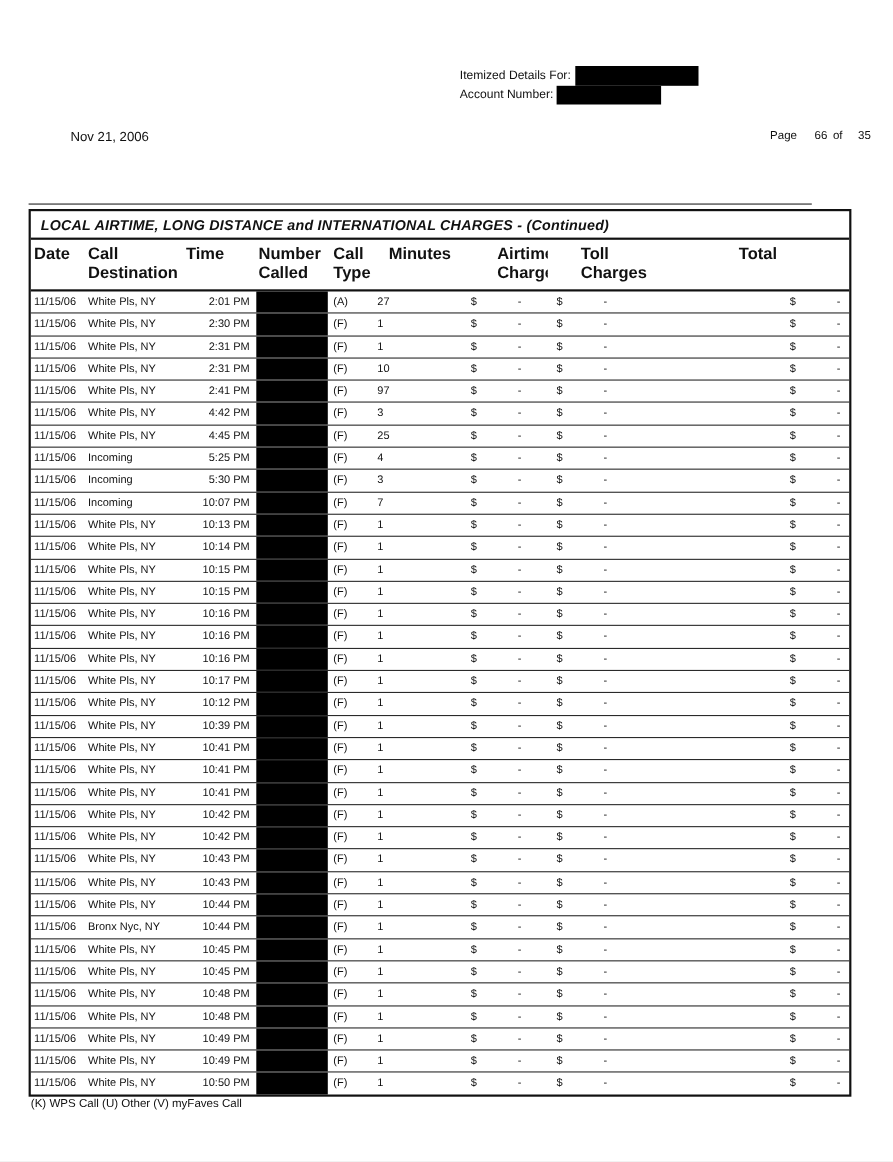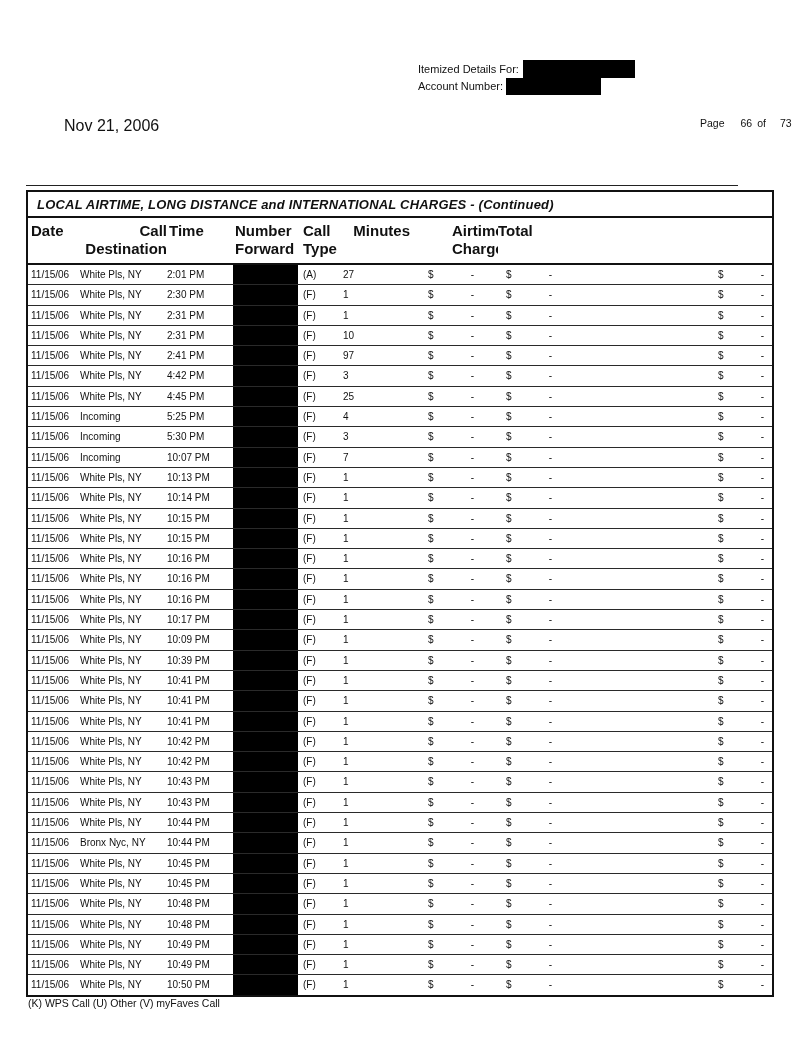--- a/index.html
+++ b/index.html
@@ -11,21 +11,21 @@
     color:#111;
     margin:0 auto;
     overflow:hidden;
   }
   
   .hdr-right{position:absolute;left:418px;top:61px;font-size:11px;line-height:17px;}
   .redact{position:absolute;background:#000;}
   .redact-1{left:523px;top:60px;width:112px;height:18px;}
   .redact-2{left:506px;top:78px;width:95px;height:17px;}
   .cs-line{position:absolute;left:64px;top:96px;font-size:12px;font-weight:bold;display:flex;gap:36px;}
-  .bill-date{position:absolute;left:64px;top:117px;font-size:16px;}
+  .bill-date{position:absolute;left:64px;top:117px;font-size:12px;}
   .page-ind{position:absolute;left:700px;top:117px;font-size:10.5px;white-space:nowrap;}
   .page-ind span{display:inline-block;}
   .page-ind .pg-cur{margin-left:16px;}
   .page-ind .pg-of{margin-left:5px;}
   .page-ind .pg-tot{margin-left:14px;}
   
   .table-topline{position:absolute;left:26px;top:185px;width:712px;border-top:1.5px solid #222;}
   .calls-table{
     position:absolute;left:26px;top:190px;width:748px;
     border:2px solid #111;background:#fff;box-sizing:border-box;
@@ -34,34 +34,34 @@
     padding:5px 9px 4px;font-size:13px;font-weight:bold;font-style:italic;
     border-bottom:2px solid #111;letter-spacing:.2px;white-space:nowrap;
   }
   .grid{display:grid;grid-template-columns:49px 90px 66px 65px 45px 71px 84px 134px 1fr;}
   .thead{
     font-size:15px;font-weight:bold;line-height:1.2;
     border-bottom:2px solid #111;padding:4px 0 5px;min-height:28px;
   }
   .thead .h{overflow:hidden;}
   .h-date{padding-left:3px;}
-  .h-dest{padding-left:3px;text-align:right;}
+  .h-dest{padding-left:3px;}
   .h-time{padding-left:2px;}
   .h-num{padding-left:2px;}
   .h-type{padding-left:5px;}
   .h-min{text-align:right;padding-right:4px;}
   .h-air .w{display:inline-block;width:46px;margin-left:38px;}
   .h-toll .w{display:inline-block;width:50px;margin-left:30px;}
-  .h-tot{text-align:left;padding-right:26px;}
+  .h-tot{text-align:center;padding-right:26px;}
   .tbody .row{height:19.3px;line-height:19.3px;font-size:10px;}
   .tbody .row:not(:first-child){border-top:1px solid #2a2a2a;}
   .c{overflow:hidden;white-space:nowrap;}
   .c.date{padding-left:3px;}
   .c.dest{padding-left:3px;}
-  .c.time{text-align:left;padding-right:6px;}
+  .c.time{text-align:right;padding-right:6px;}
   .c.num{background:#000;}
   .c.type{padding-left:5px;}
   .c.min{text-align:left;padding-right:10px;}
   .money{display:inline-flex;justify-content:space-between;width:46px;}
   .air .money{margin-left:14px;}
   .toll .money{margin-left:8px;}
   .tot{text-align:right;}
   .tot .money{margin-right:8px;}
   
   .foot-1{position:absolute;left:28px;top:960px;font-size:10.5px;}
@@ -75,35 +75,36 @@
   <div class="hdr-right">
     <div>Itemized Details For:</div>
     <div>Account Number:</div>
   </div>
   <div class="redact redact-1"></div>
   <div class="redact redact-2"></div>
 
   <div class="bill-date">Nov 21, 2006</div>
 
   <div class="page-ind">
-    <span>Page</span><span class="pg-cur">66</span><span class="pg-of">of</span><span class="pg-tot">73</span>
+    <span>Page</span><span class="pg-cur">66</span><span class="pg-of">of</span><span class="pg-tot">35</span>
   </div>
 
   <div class="table-topline"></div>
   <div class="calls-table">
     <div class="tbl-title">LOCAL AIRTIME, LONG DISTANCE and INTERNATIONAL CHARGES  - (Continued)</div>
 
     <div class="grid thead">
       <span class="h h-date">Date</span>
       <span class="h h-dest">Call Destination</span>
       <span class="h h-time">Time</span>
-      <span class="h h-num">Number Forward</span>
+      <span class="h h-num">Number Called</span>
       <span class="h h-type">Call Type</span>
       <span class="h h-min">Minutes</span>
       <span class="h h-air"><span class="w">Airtime Charges</span></span>
+      <span class="h h-toll"><span class="w">Toll Charges</span></span>
       <span class="h h-tot">Total</span>
     </div>
 
     <div class="tbody">
   <div class="grid row">
     <span class="c date">11/15/06</span>
     <span class="c dest">White Pls, NY</span>
     <span class="c time">2:01 PM</span>
     <span class="c num"></span>
     <span class="c type">(A)</span>
@@ -475,21 +476,21 @@
             </span></span>
     <span class="c tot"><span class="money">
               <span>$</span>
               <span>-</span>
             </span></span>
   </div>
 
   <div class="grid row">
     <span class="c date">11/15/06</span>
     <span class="c dest">White Pls, NY</span>
-    <span class="c time">10:09 PM</span>
+    <span class="c time">10:12 PM</span>
     <span class="c num"></span>
     <span class="c type">(F)</span>
     <span class="c min">1</span>
     <span class="c air"><span class="money">
               <span>$</span>
               <span>-</span>
             </span></span>
     <span class="c toll"><span class="money">
               <span>$</span>
               <span>-</span>

